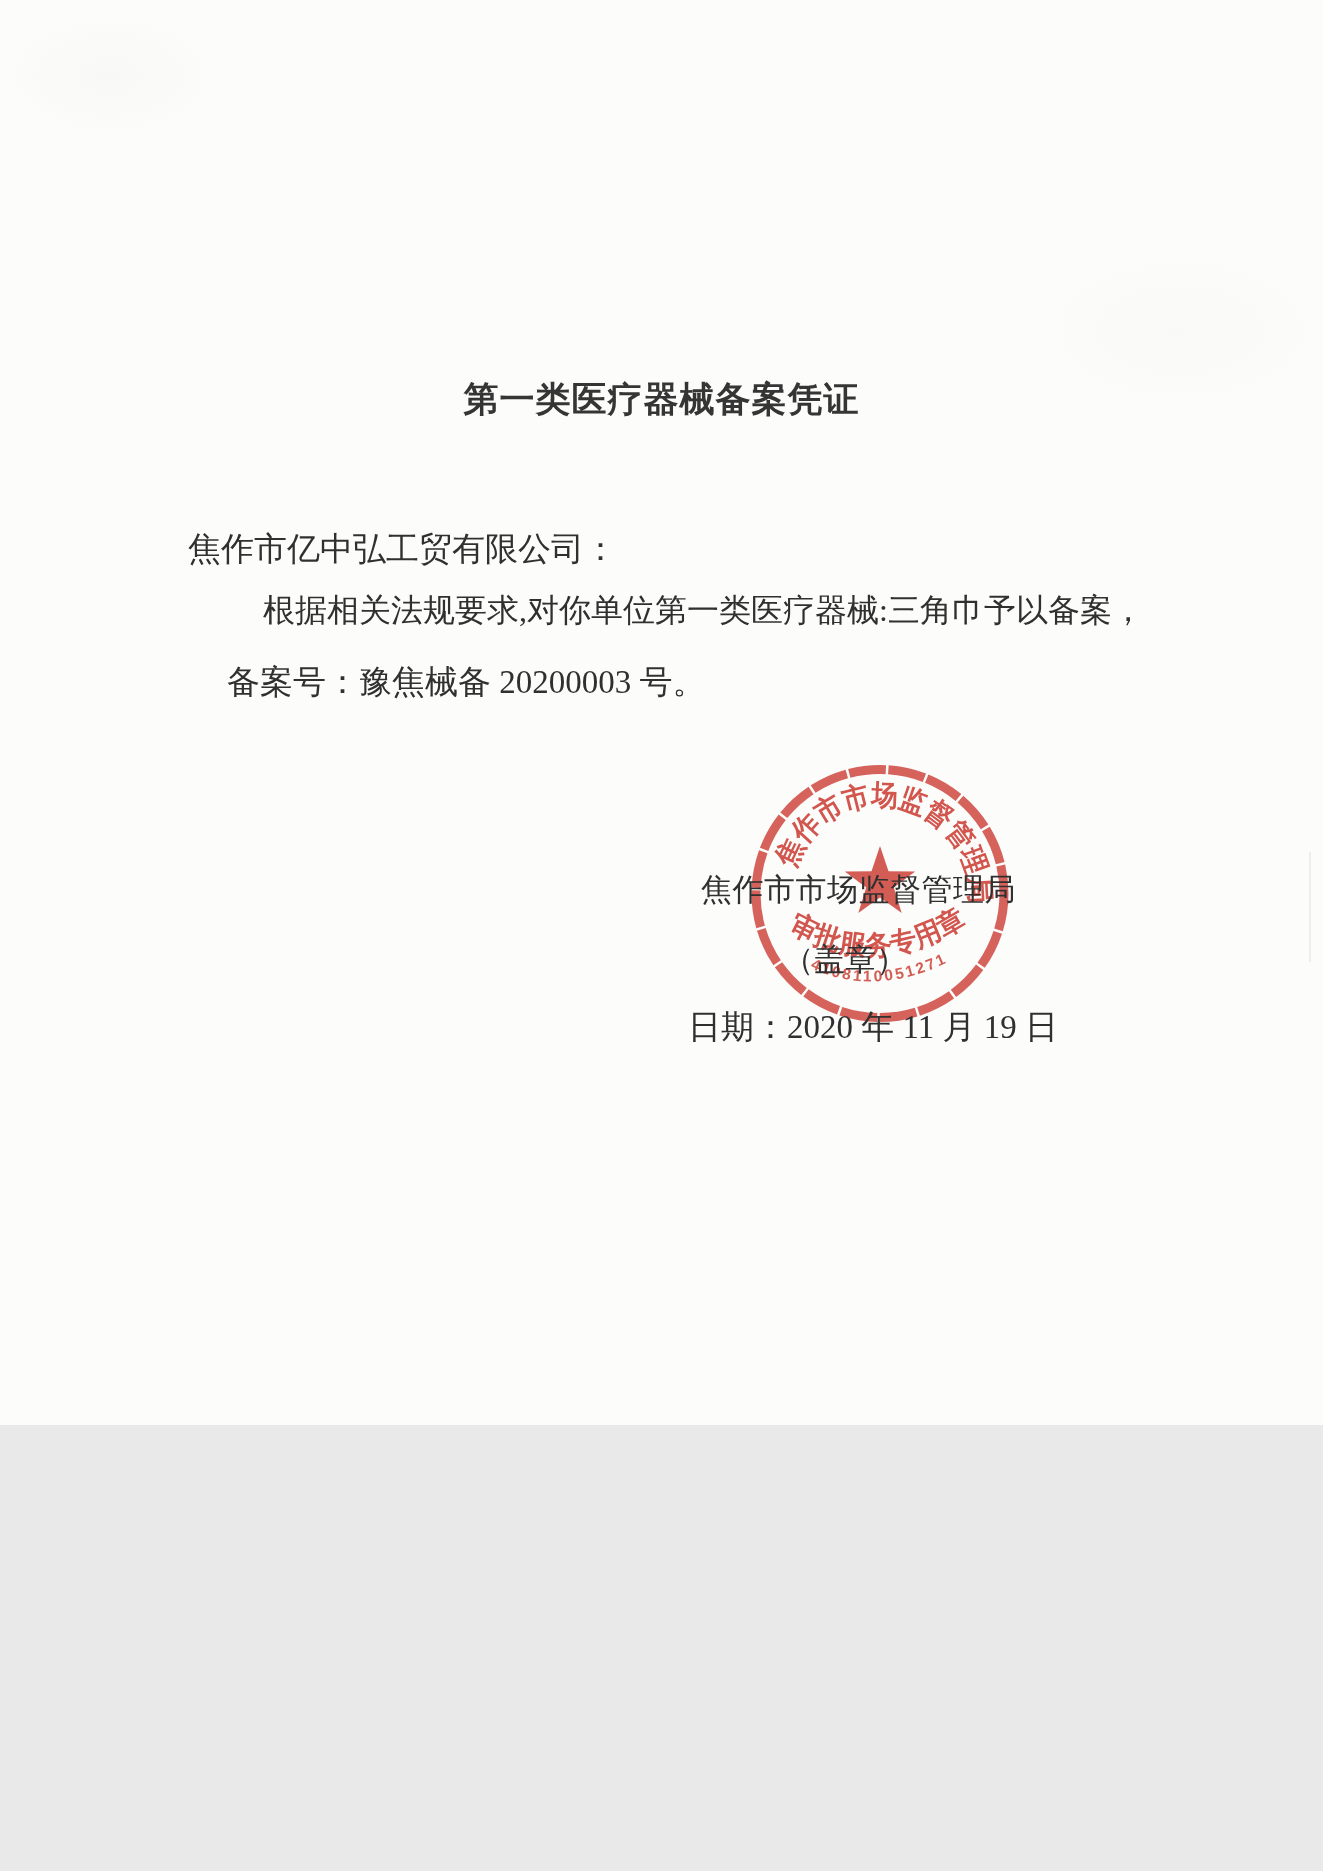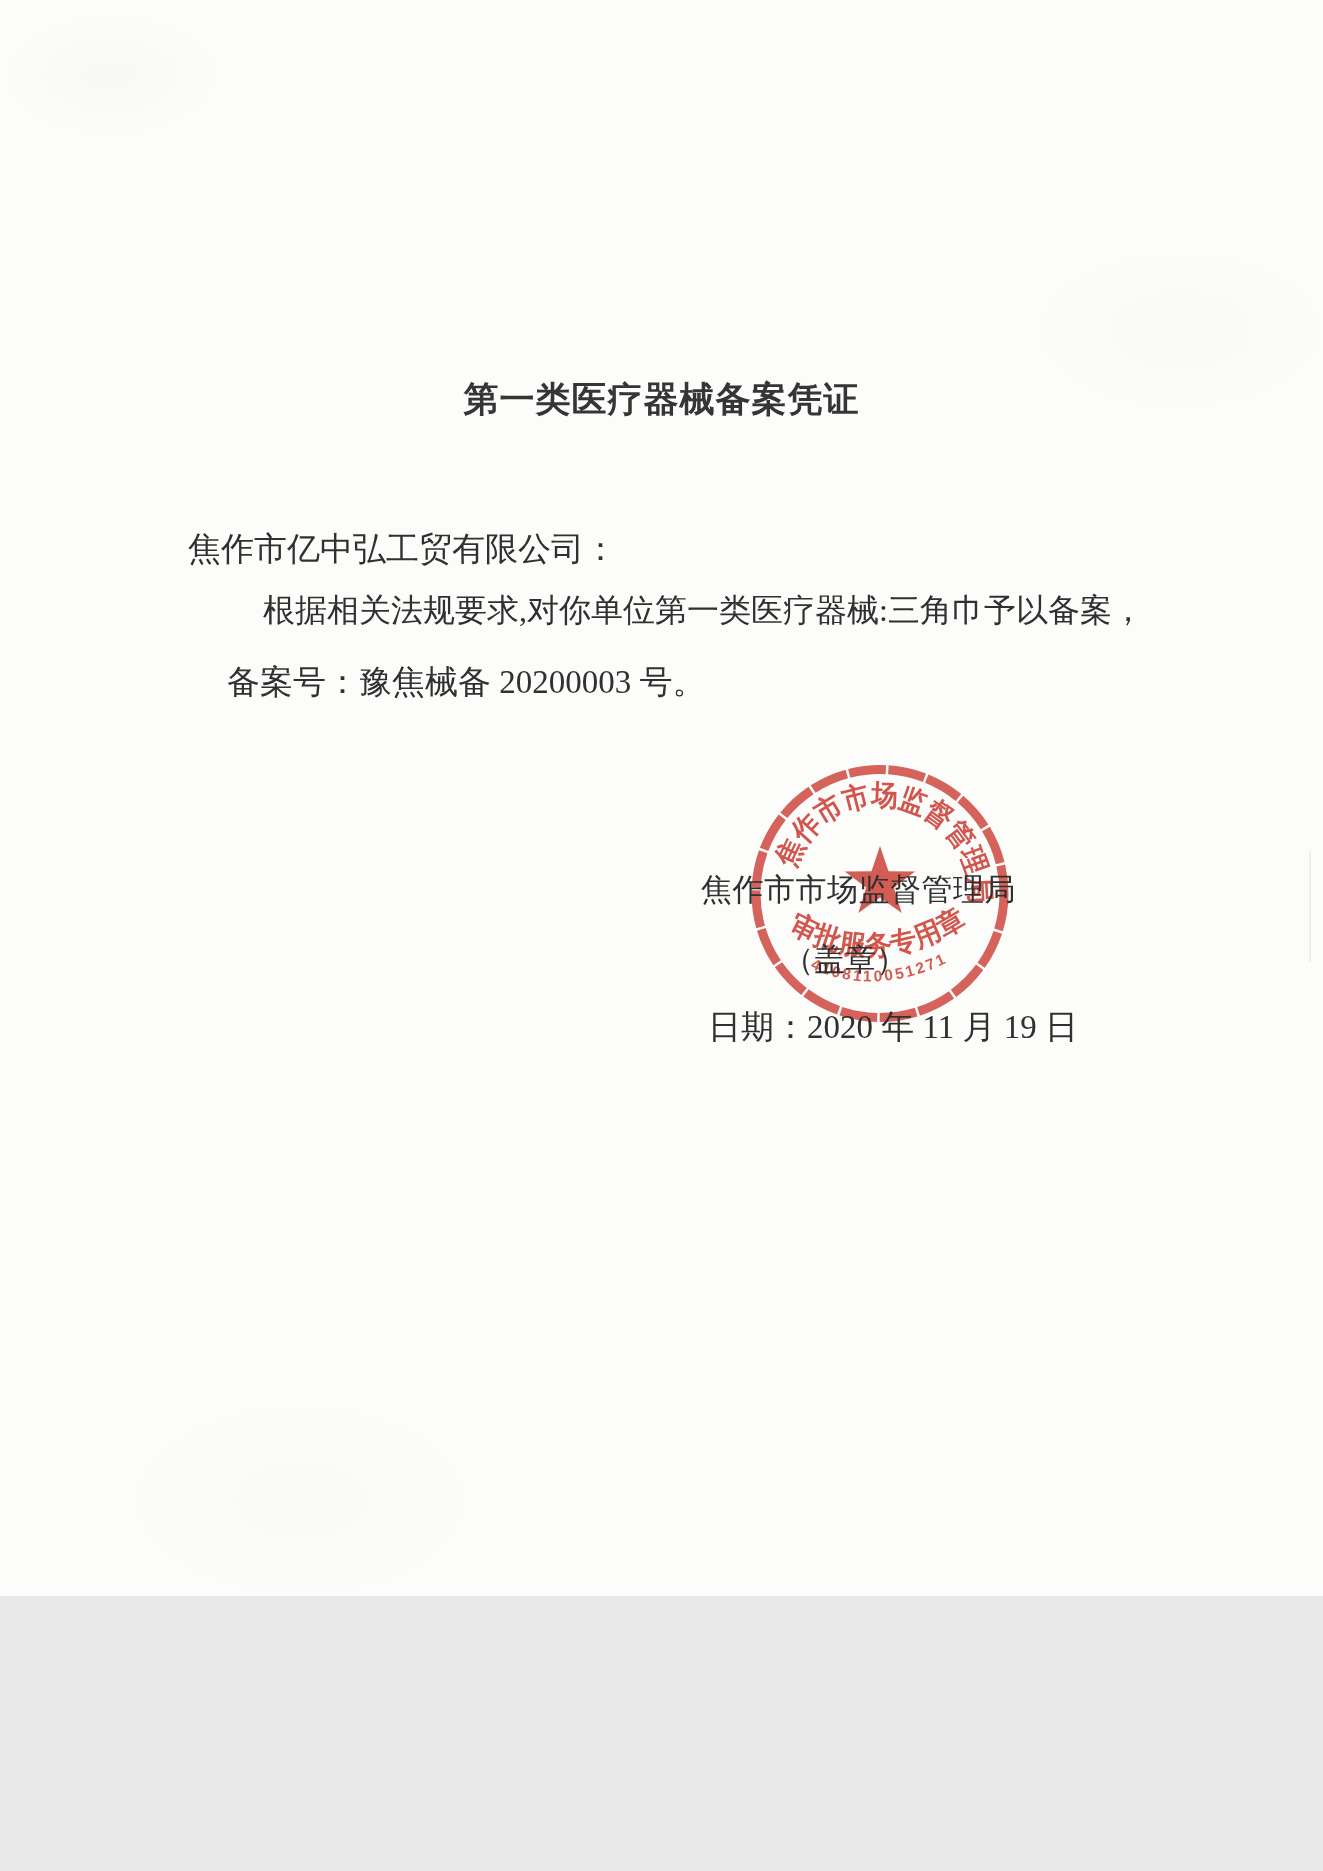--- a/index.html
+++ b/index.html
@@ -3,21 +3,21 @@
 <meta charset="utf-8">
 <style>
   html, body { margin: 0; padding: 0; }
   body {
     width: 1323px; height: 1871px;
     background: #e9e9e9;
     font-family: "Liberation Serif", "DejaVu Serif", serif;
   }
   .page {
     position: relative;
-    width: 1323px; height: 1596px;
+    width: 1323px; height: 1425px;
     overflow: hidden;
     color: #2e2e2e;
     background:
       radial-gradient(160px 90px at 110px 75px, rgba(120,120,120,0.030), transparent 70%),
       radial-gradient(220px 120px at 1180px 330px, rgba(120,120,120,0.025), transparent 70%),
       radial-gradient(260px 150px at 300px 1500px, rgba(120,120,120,0.020), transparent 70%),
       #fcfcfb;
   }
   .page * { margin: 0; }
   .doc-title {
@@ -33,21 +33,21 @@
     position: absolute;
     white-space: nowrap;
     font-weight: 500;
     color: #303030;
   }
   .recipient-line   { left: 188px; top: 527px; font-size: 33px; }
   .body-text-line   { left: 263px; top: 589px; font-size: 32px; }
   .filing-line      { left: 203px; top: 660px; font-size: 33px; margin-left: 24px; }
   .issuer-line      { left: 701px; top: 869px; font-size: 31px; letter-spacing: 0.5px; z-index: 3; }
   .seal-note-line   { left: 783px; top: 939px; font-size: 31px; z-index: 3; }
-  .date-line        { left: 688px; top: 1005px; font-size: 33px; z-index: 3; margin-left: 20px; }
+  .date-line        { left: 688px; top: 1005px; font-size: 33px; z-index: 3; }
   .seal-wrap {
     position: absolute;
     left: 746px; top: 762px;
     width: 268px; height: 264px;
     z-index: 2;
     opacity: 0.93;
   }
   .seal-wrap svg { display: block; }
   .seal-arc-top-text {
     font-family: "Liberation Sans", "DejaVu Sans", sans-serif;

